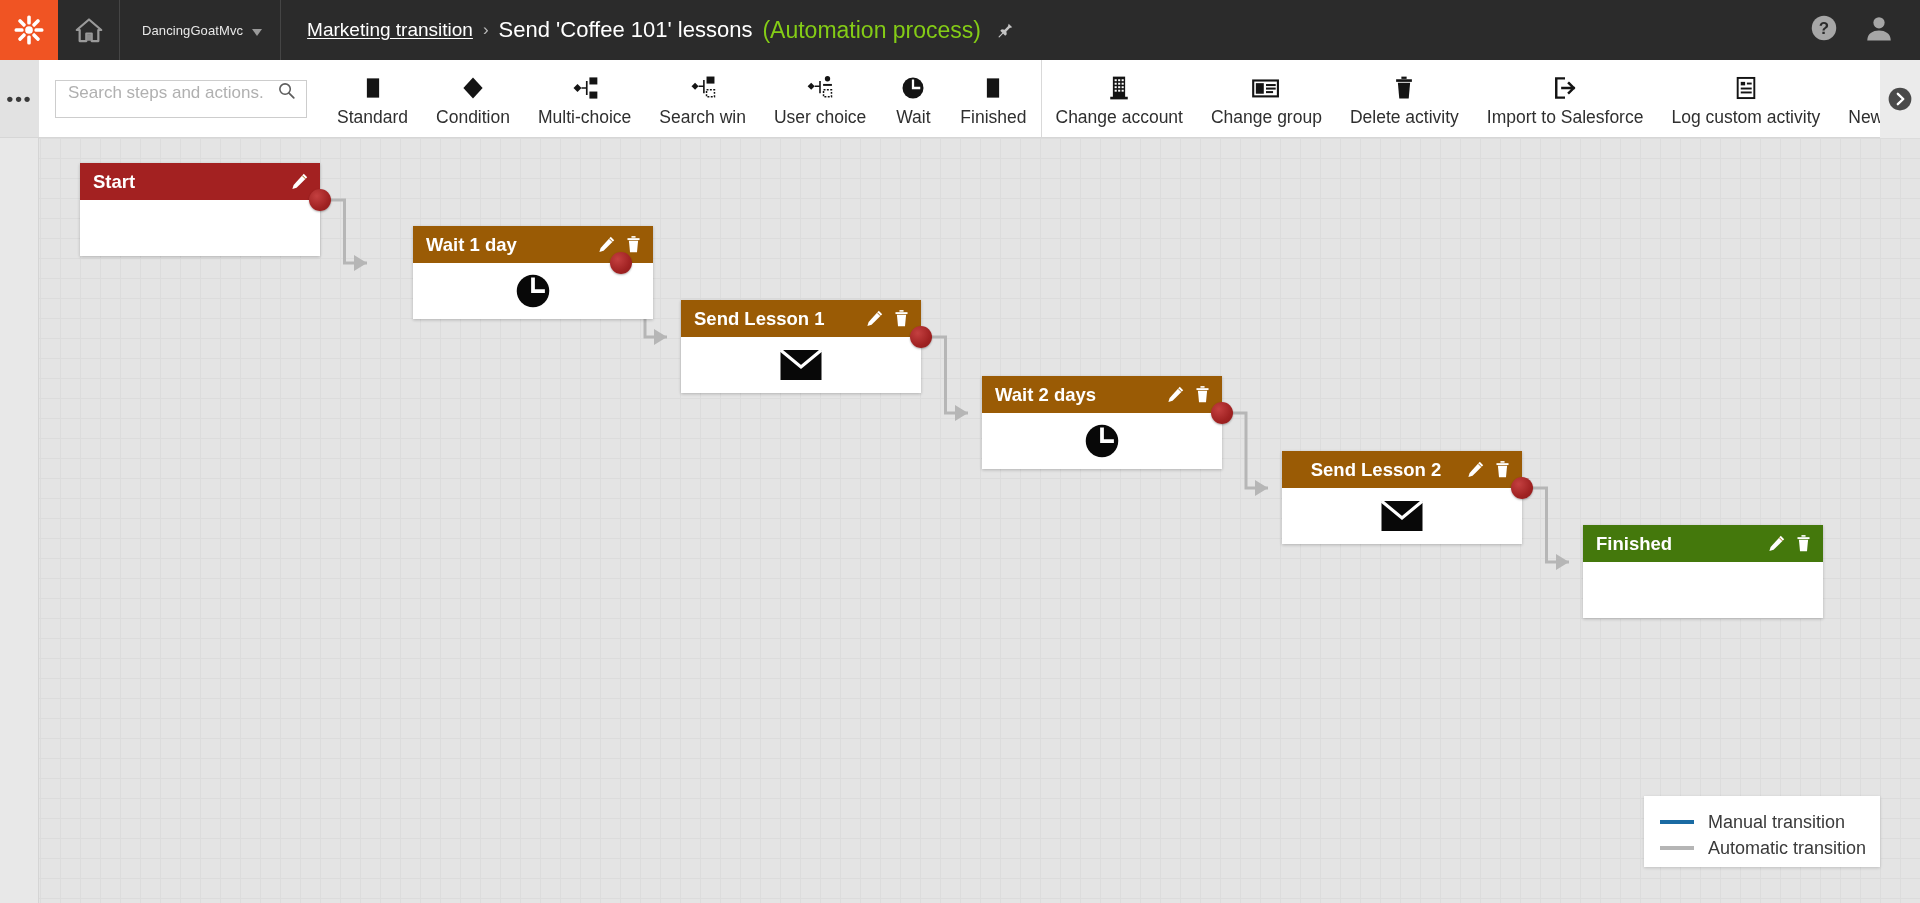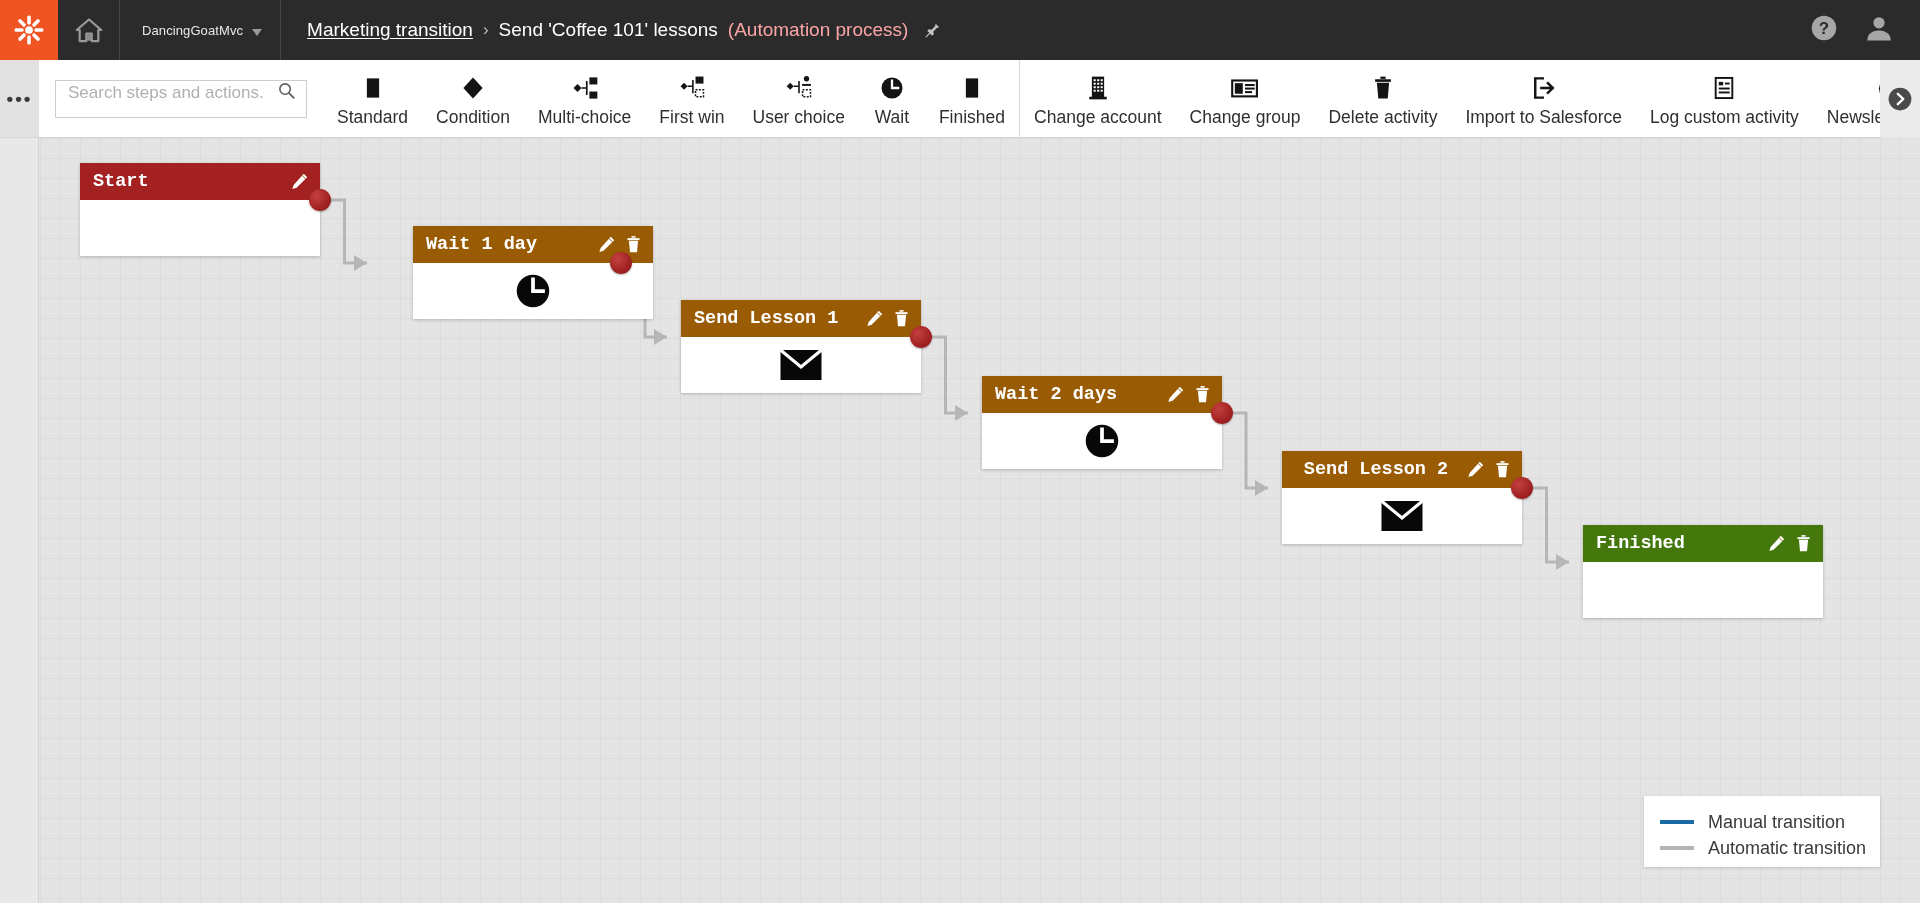--- a/index.html
+++ b/index.html
@@ -67,24 +67,24 @@
     color: #ffffff;
     font-size: 19px;
     text-decoration: underline;
     text-underline-offset: 2px;
     white-space: nowrap;
   }
   #bc-sep {
     color: #bbbbbb; font-size: 17px;
   }
   #bc-current {
-    color: #ffffff; font-size: 19px; white-space: nowrap;
+    color: #ffffff; font-size: 22px; white-space: nowrap;
   }
   #bc-type {
-    color: #fca5a5; font-size: 19px; white-space: nowrap;
+    color: #84cc16; font-size: 23px; white-space: nowrap;
   }
   #pin-icon { margin-left: 6px; display:flex; align-items:center; }
 
   #topbar-right {
     display: flex; align-items: center;
     gap: 26px;
     padding-right: 26px;
     flex: 0 0 auto;
   }
 
@@ -192,21 +192,20 @@
     background: #e8e8e8;
     border-right: 1px solid #d5d5d5;
   }
 
   
   .node {
     position: absolute;
     width: 240px;
     background: #ffffff;
     box-shadow: 0 1px 3px rgba(0,0,0,.22);
-    font-family: Liberation Mono, monospace;
   }
   .node-head {
     height: 37px;
     display: flex;
     align-items: center;
     padding: 0 11px 0 13px;
     gap: 9px;
   }
   .node-title {
     color: #ffffff;
@@ -373,21 +372,21 @@
       </div>
       <div class="tool-item">
         <div class="tool-ico">
           <svg width="30" height="28" viewBox="0 0 34 30">
             <path d="M4 13 L8 9 L12 13 L8 17 Z" fill="#141414"></path>
             <path d="M12 13 L18 13 M18 13 L18 6 M18 13 L18 21" stroke="#141414" stroke-width="1.8" fill="none"></path>
             <rect x="21" y="2" width="9" height="8" fill="#141414"></rect>
             <rect x="21" y="17" width="9" height="8" fill="none" stroke="#141414" stroke-width="1.7" stroke-dasharray="2.2 1.6"></rect>
           </svg>
         </div>
-        <div class="tool-lbl">First win</div>
+        <div class="tool-lbl">Search win</div>
       </div>
       <div class="tool-item">
         <div class="tool-ico">
           <svg width="30" height="28" viewBox="0 0 34 30">
             <path d="M3 13 L7 9 L11 13 L7 17 Z" fill="#141414"></path>
             <path d="M11 13 L17 13 M17 13 L17 7 M17 13 L17 21" stroke="#141414" stroke-width="1.8" fill="none"></path>
             <circle cx="25.5" cy="4.5" r="3" fill="#141414"></circle>
             <path d="M20.5 11.5 L30.5 11.5" stroke="#141414" stroke-width="2.2"></path>
             <rect x="21" y="17" width="9" height="8" fill="none" stroke="#141414" stroke-width="1.7" stroke-dasharray="2.2 1.6"></rect>
           </svg>

